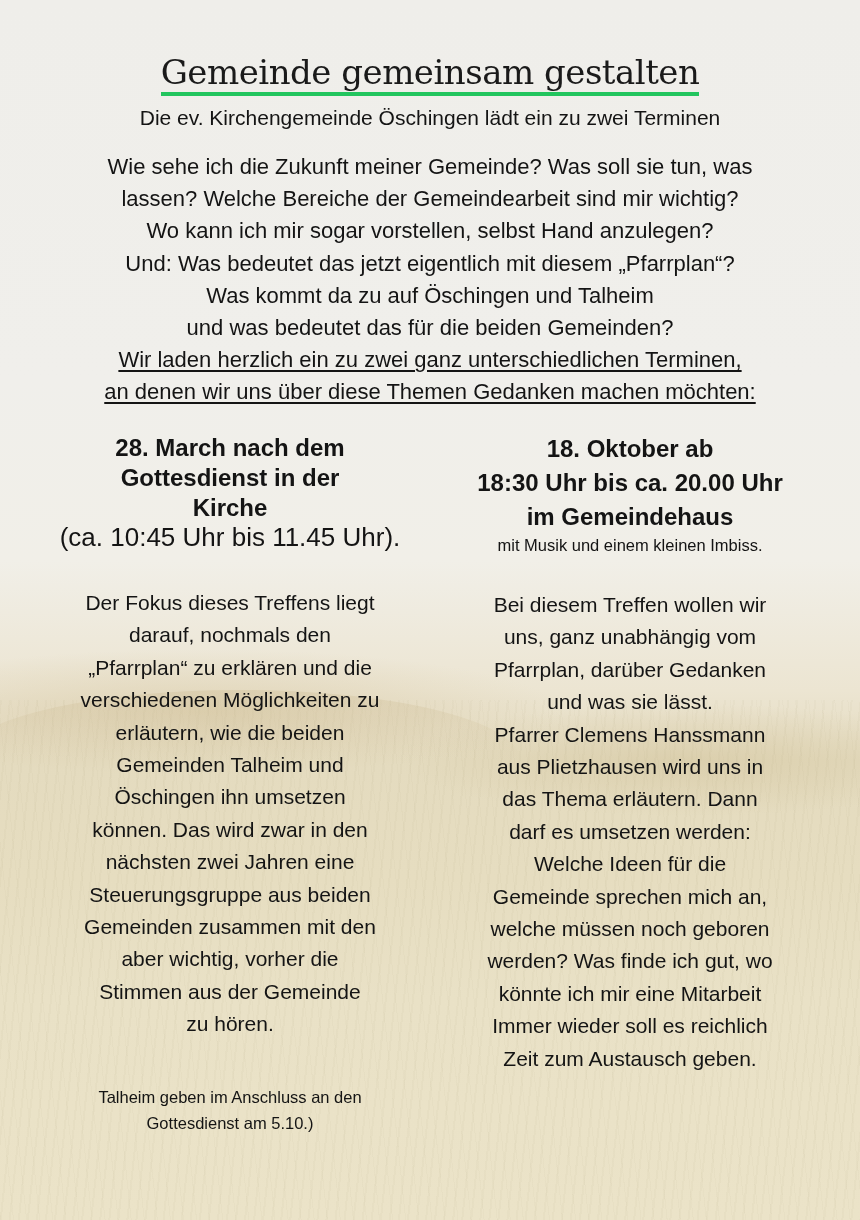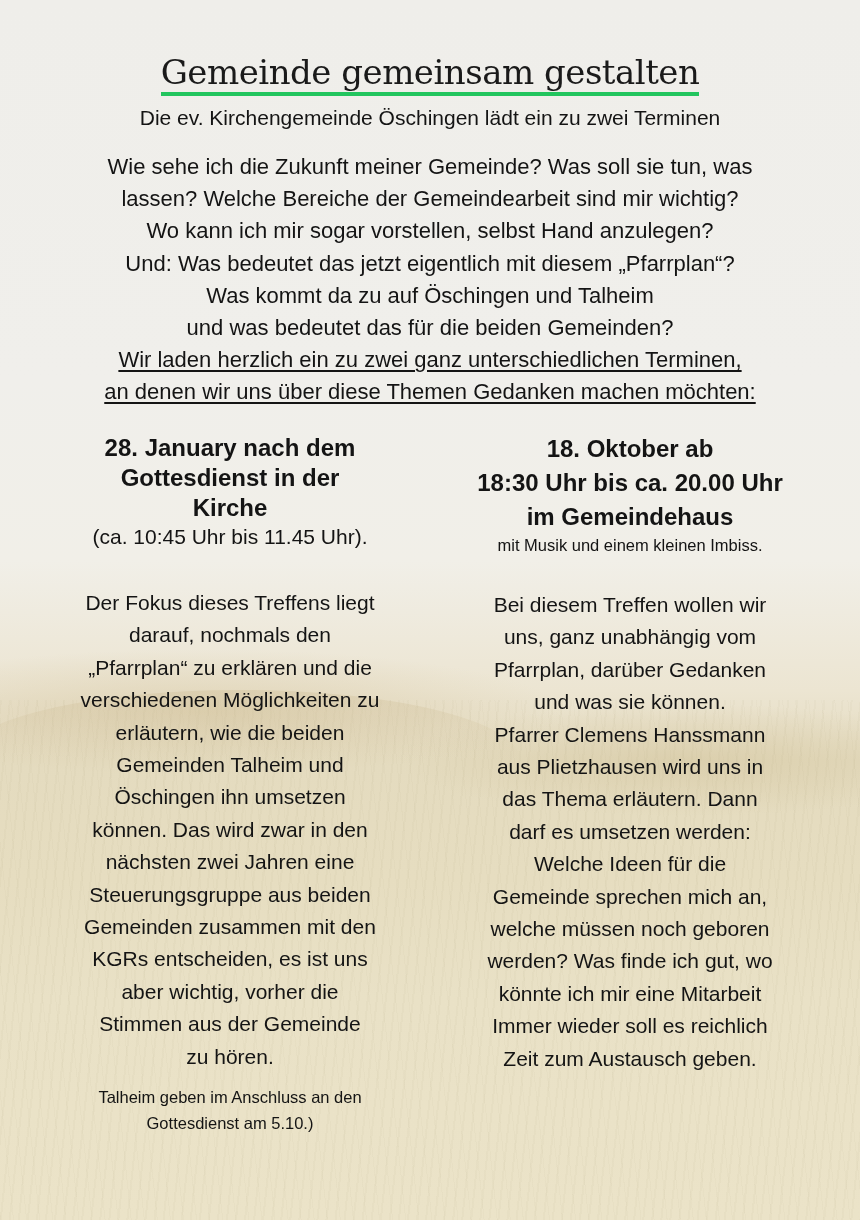--- a/index.html
+++ b/index.html
@@ -42,21 +42,21 @@
     font-size:22px; line-height:32.2px;
   }
   .intro .u { text-decoration:underline; text-underline-offset:3px; }
   .col { position:absolute; text-align:center; }
   .col.left { left:30px; width:400px; }
   .col.right { left:430px; width:400px; }
   .head {
     font-weight:bold; font-size:24px; line-height:30px;
   }
   .right .head { line-height:34px; }
-  .time { font-size:21px; line-height:28px; }
+  .time { font-size:26px; line-height:28px; }
   .small { font-size:16.5px; line-height:22px; }
   .body { font-size:21px; line-height:32.4px; }
   .note { font-size:16.5px; line-height:26px; }
 </style>
 </head>
 <body>
 
 <div class="grass"></div>
 <div class="hill"></div>
 
@@ -71,39 +71,38 @@
     <div>Wo kann ich mir sogar vorstellen, selbst Hand anzulegen?</div>
     <div>Und: Was bedeutet das jetzt eigentlich mit diesem „Pfarrplan“?</div>
     <div>Was kommt da zu auf Öschingen und Talheim</div>
     <div>und was bedeutet das für die beiden Gemeinden?</div>
     <div><span class="u">Wir laden herzlich ein zu zwei ganz unterschiedlichen Terminen,</span></div>
     <div><span class="u">an denen wir uns über diese Themen Gedanken machen möchten:</span></div>
   </div>
 
   <div class="col left" style="top:433px;">
     <div class="head">
-      <div>28. January nach dem</div>
+      <div>28. March nach dem</div>
       <div>Gottesdienst in der</div>
       <div>Kirche</div>
     </div>
     <div class="time">(ca. 10:45 Uhr bis 11.45 Uhr).</div>
   </div>
   <div class="col left body" style="top:587px;">
     <div>Der Fokus dieses Treffens liegt</div>
     <div>darauf, nochmals den</div>
     <div>„Pfarrplan“ zu erklären und die</div>
     <div>verschiedenen Möglichkeiten zu</div>
     <div>erläutern, wie die beiden</div>
     <div>Gemeinden Talheim und</div>
     <div>Öschingen ihn umsetzen</div>
     <div>können. Das wird zwar in den</div>
     <div>nächsten zwei Jahren eine</div>
     <div>Steuerungsgruppe aus beiden</div>
     <div>Gemeinden zusammen mit den</div>
-    <div>KGRs entscheiden, es ist uns</div>
     <div>aber wichtig, vorher die</div>
     <div>Stimmen aus der Gemeinde</div>
     <div>zu hören.</div>
   </div>
   <div class="col left note" style="top:1084px;">
     <div>Talheim geben im Anschluss an den</div>
     <div>Gottesdienst am 5.10.)</div>
   </div>
 
   <div class="col right" style="top:432px;">
@@ -111,21 +110,21 @@
       <div>18. Oktober ab</div>
       <div>18:30 Uhr bis ca. 20.00 Uhr</div>
       <div>im Gemeindehaus</div>
     </div>
     <div class="small">mit Musik und einem kleinen Imbiss.</div>
   </div>
   <div class="col right body" style="top:589px;">
     <div>Bei diesem Treffen wollen wir</div>
     <div>uns, ganz unabhängig vom</div>
     <div>Pfarrplan, darüber Gedanken</div>
-    <div>und was sie können.</div>
+    <div>und was sie lässt.</div>
     <div>Pfarrer Clemens Hanssmann</div>
     <div>aus Plietzhausen wird uns in</div>
     <div>das Thema erläutern. Dann</div>
     <div>darf es umsetzen werden:</div>
     <div>Welche Ideen für die</div>
     <div>Gemeinde sprechen mich an,</div>
     <div>welche müssen noch geboren</div>
     <div>werden? Was finde ich gut, wo</div>
     <div>könnte ich mir eine Mitarbeit</div>
     <div>Immer wieder soll es reichlich</div>

